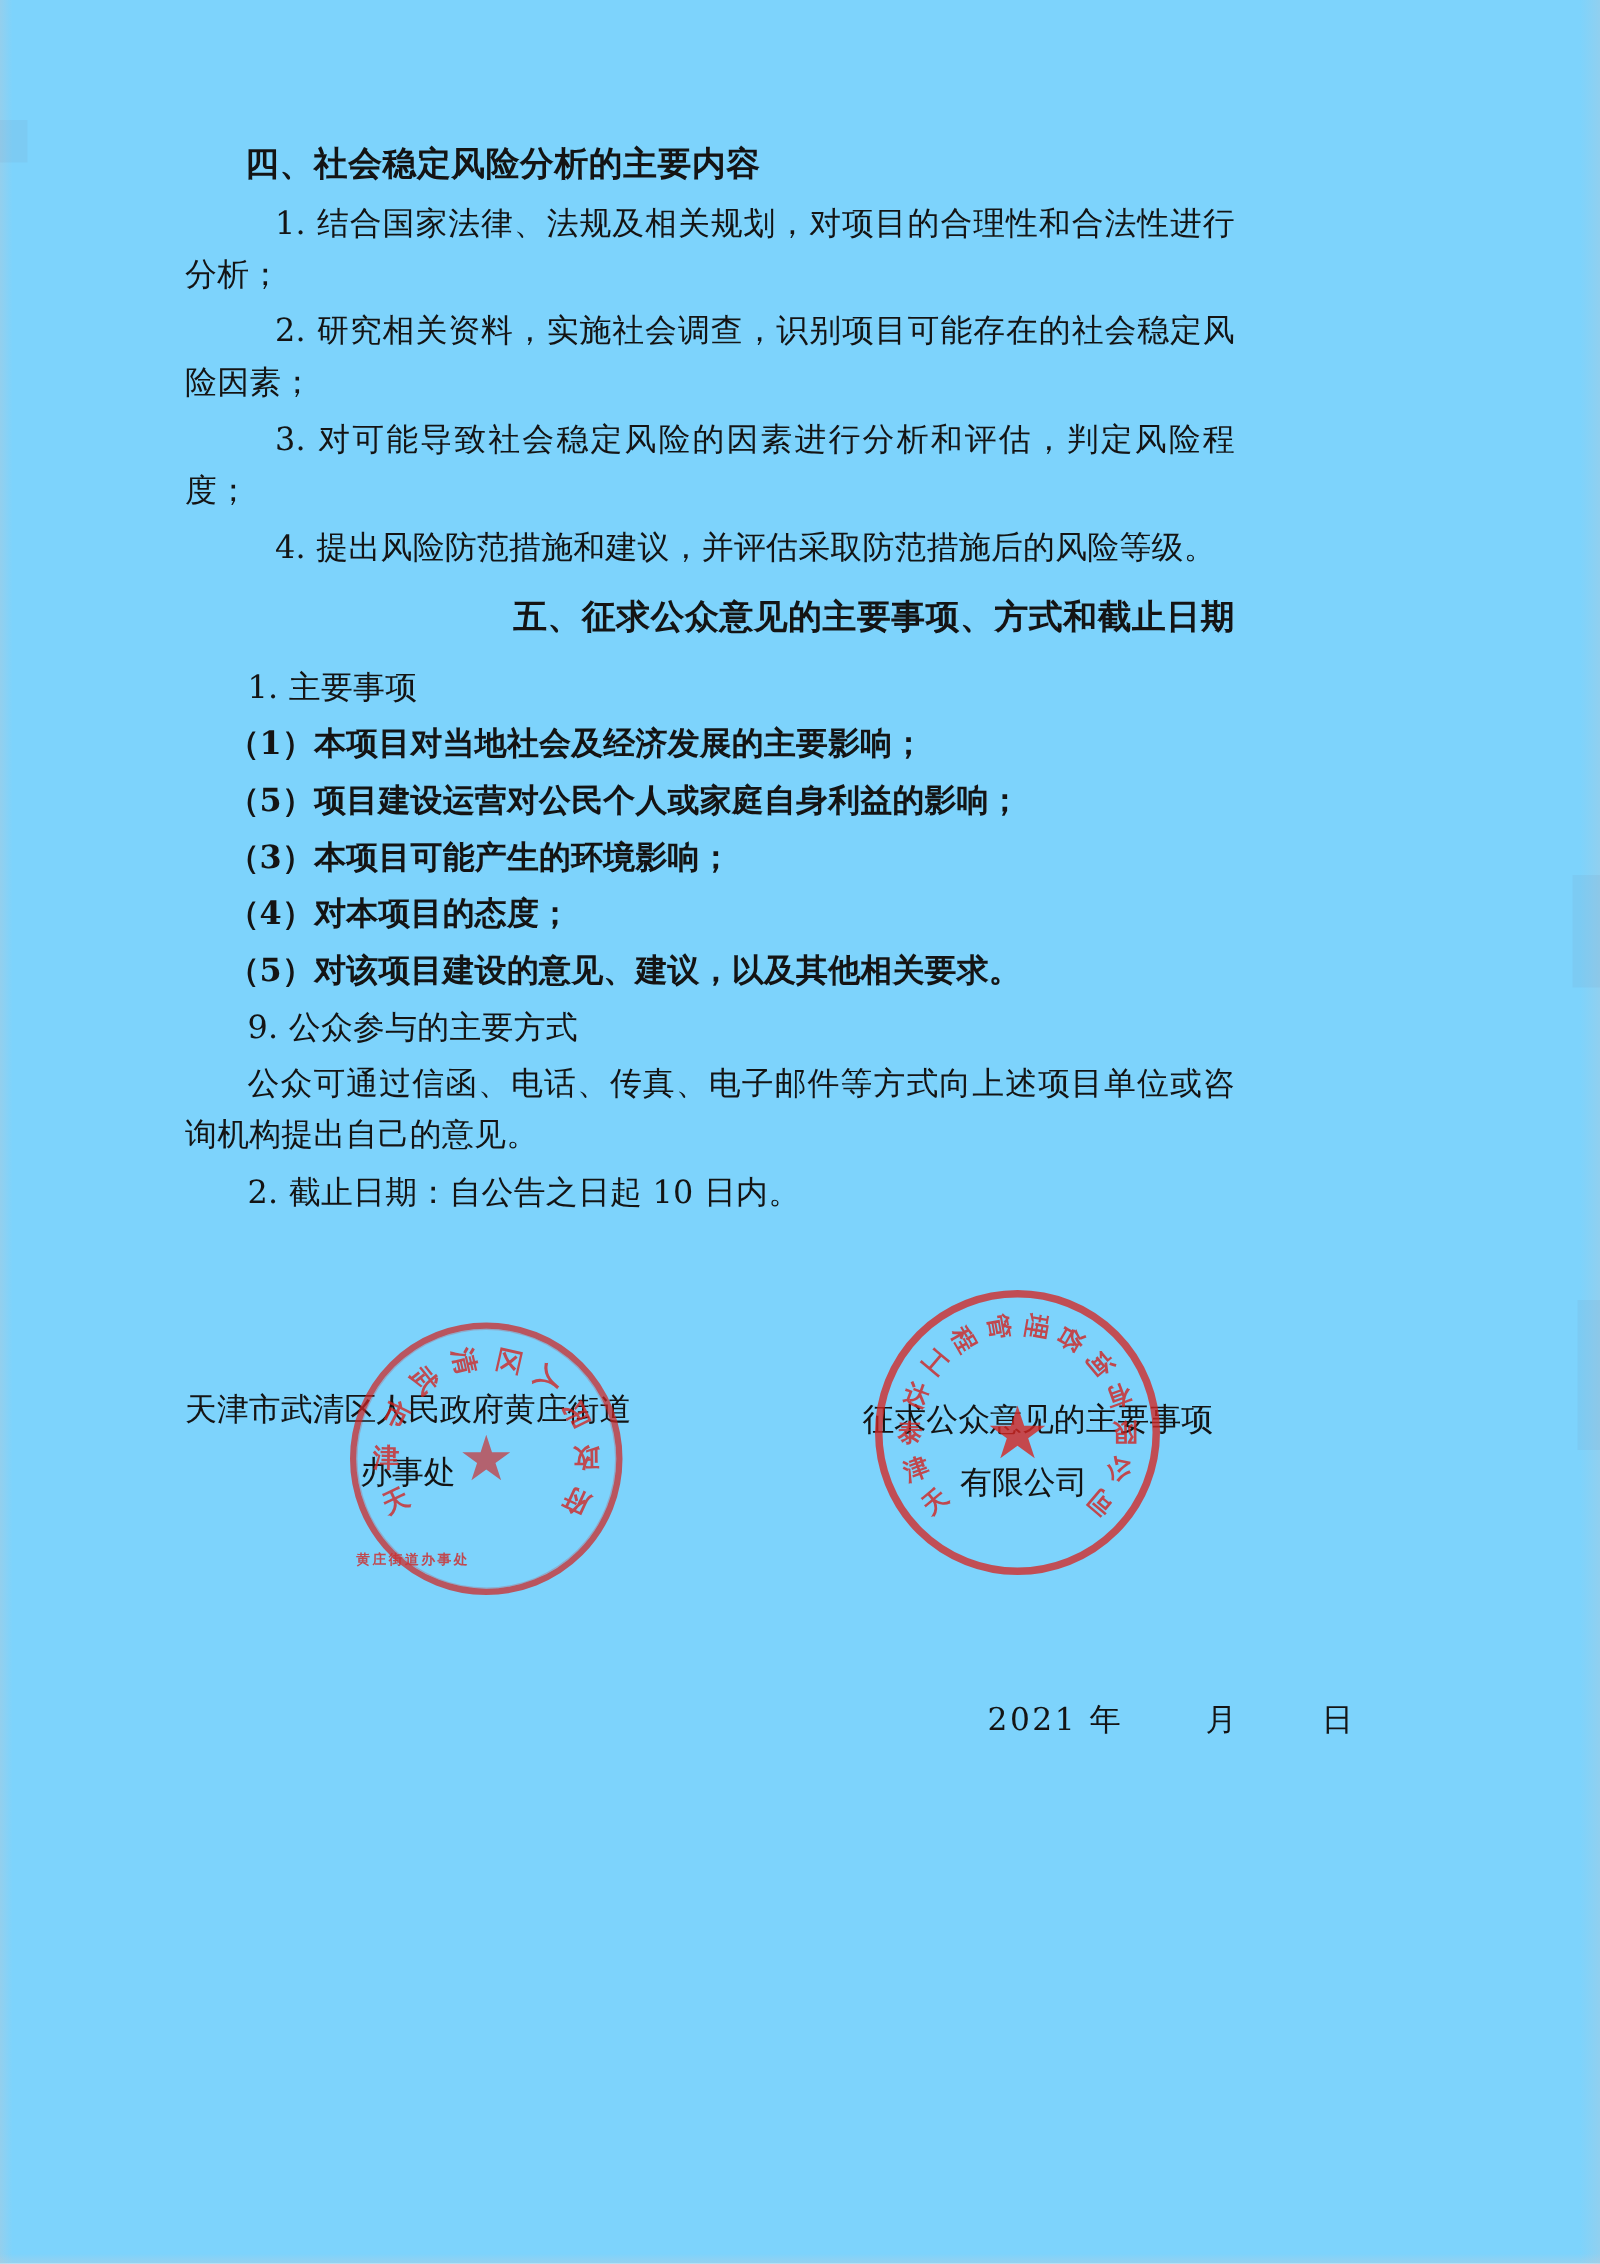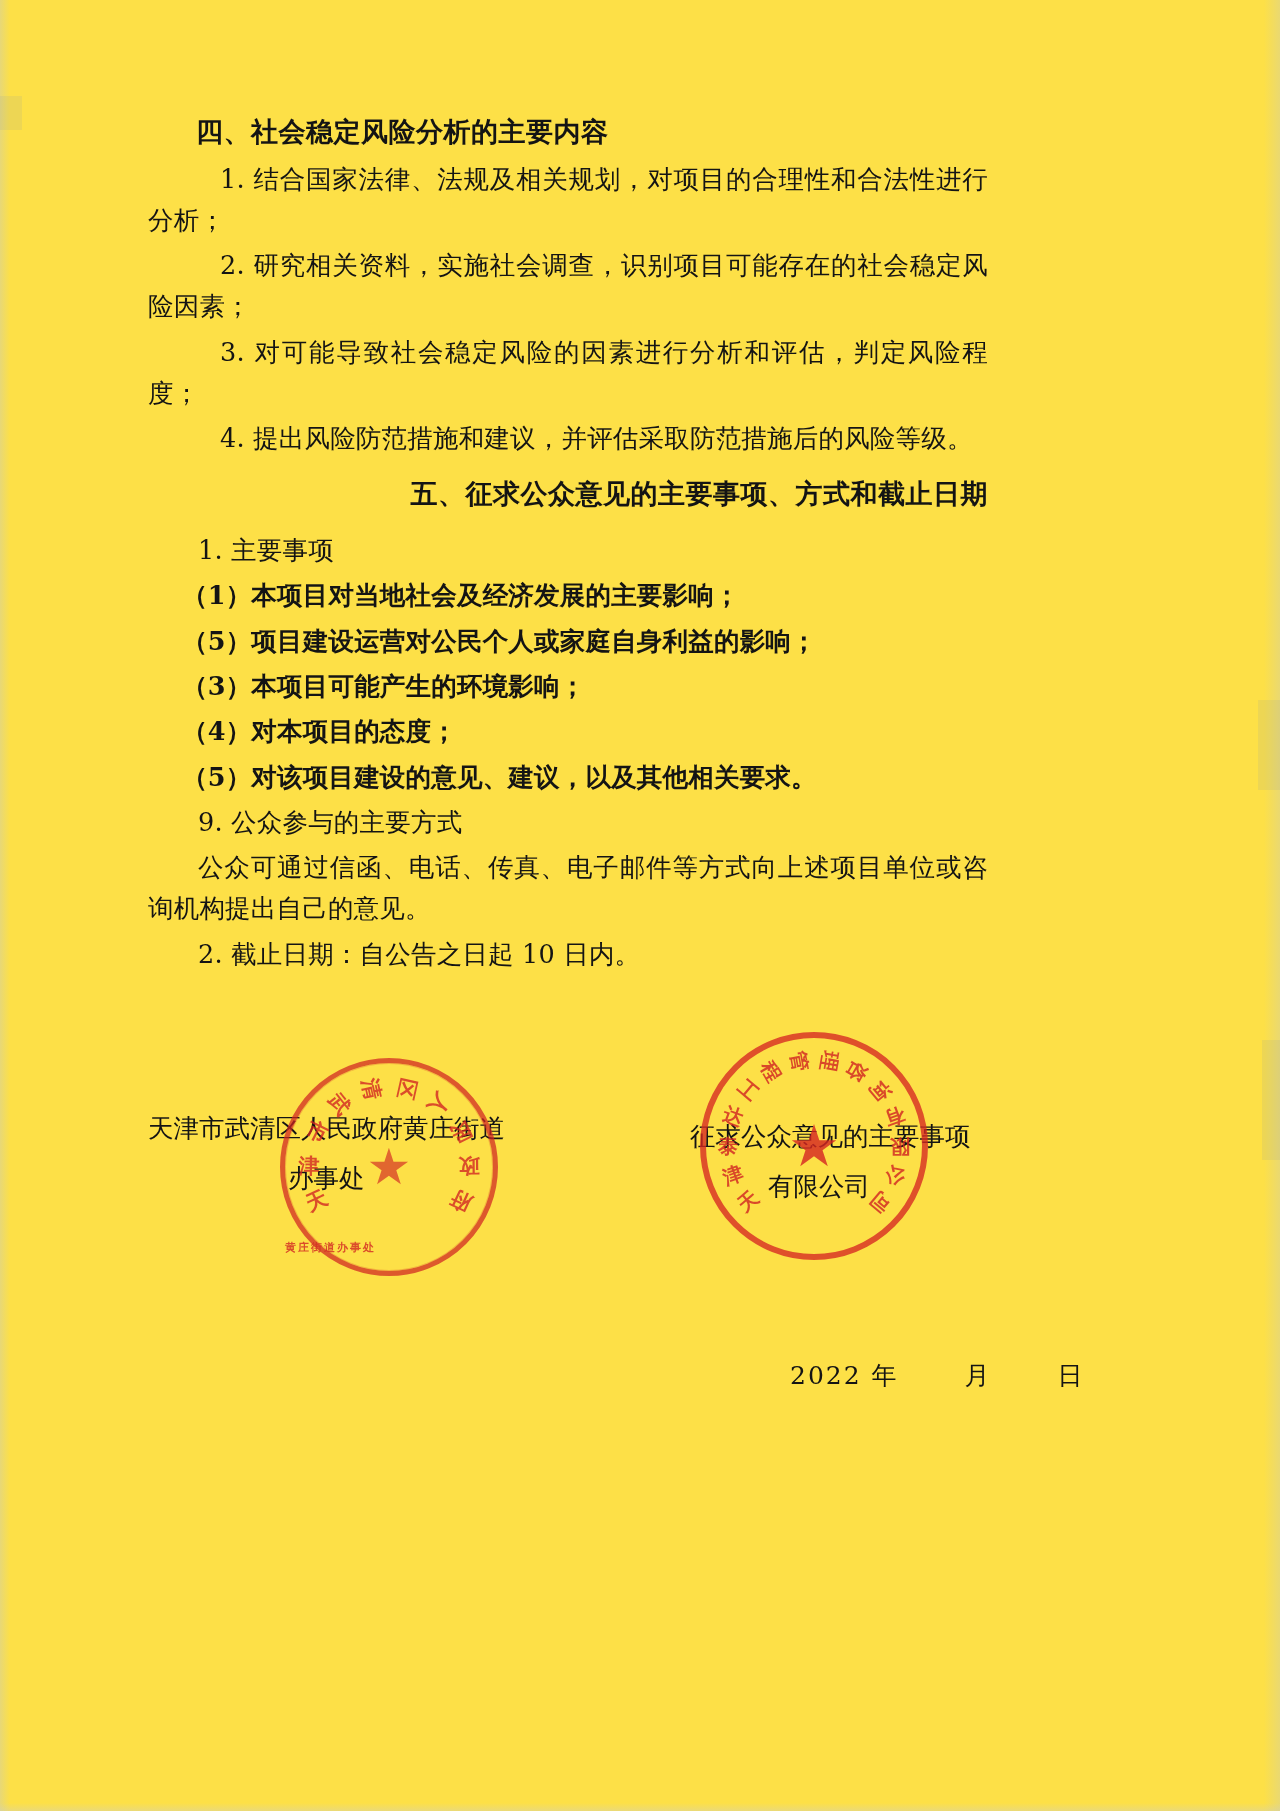--- a/index.html
+++ b/index.html
@@ -13,21 +13,21 @@
     position: relative;
     font-family: "DejaVu Serif", "Liberation Serif", serif;
     color: #141414;
     overflow: hidden;
   }
 
   
   .page {
     position: absolute;
     inset: 0;
-    background: #fde047;
+    background: #7dd3fc;
   }
   .scan-edge-left {
     position: absolute;
     left: 0; top: 0;
     width: 10px; height: 100%;
     background: linear-gradient(to right, rgba(190,200,210,0.35), rgba(255,255,255,0));
   }
   .scan-edge-right {
     position: absolute;
     right: 0; top: 0;
@@ -222,21 +222,21 @@
       <div class="line1">天津市武清区人民政府黄庄街道</div>
       <div class="line2">办事处</div>
     </div>
 
     <div class="sign-right">
       <div class="line1">征求公众意见的主要事项</div>
       <div class="line2">有限公司</div>
     </div>
 
     <div class="date-line">
-      <span>2022 年</span>
+      <span>2021 年</span>
       <span class="gap"></span>
       <span>月</span>
       <span class="gap"></span>
       <span>日</span>
     </div>
 
   </div>
 
   <div class="seal seal-1">
     <div class="seal-arc-text" id="seal1-arc">

